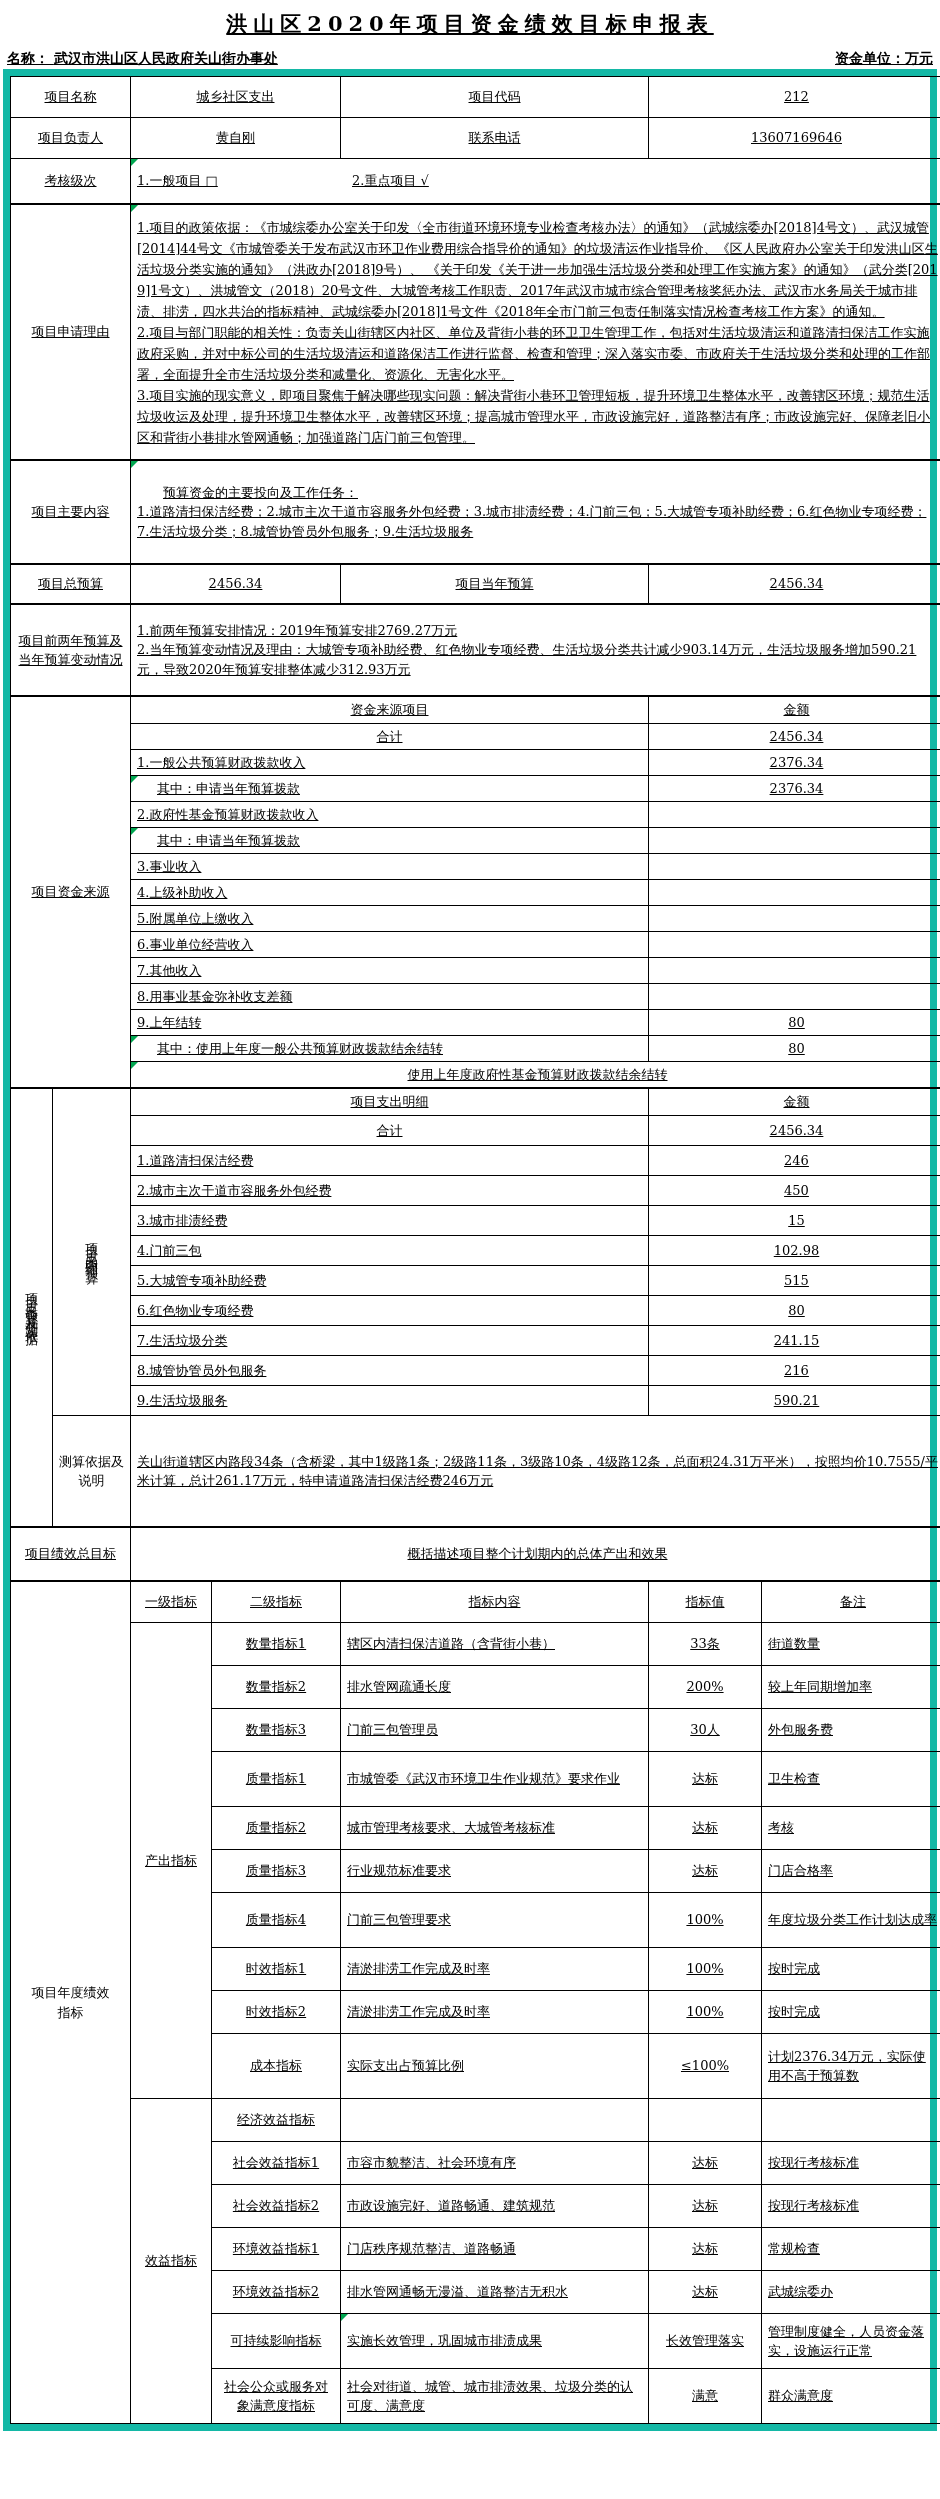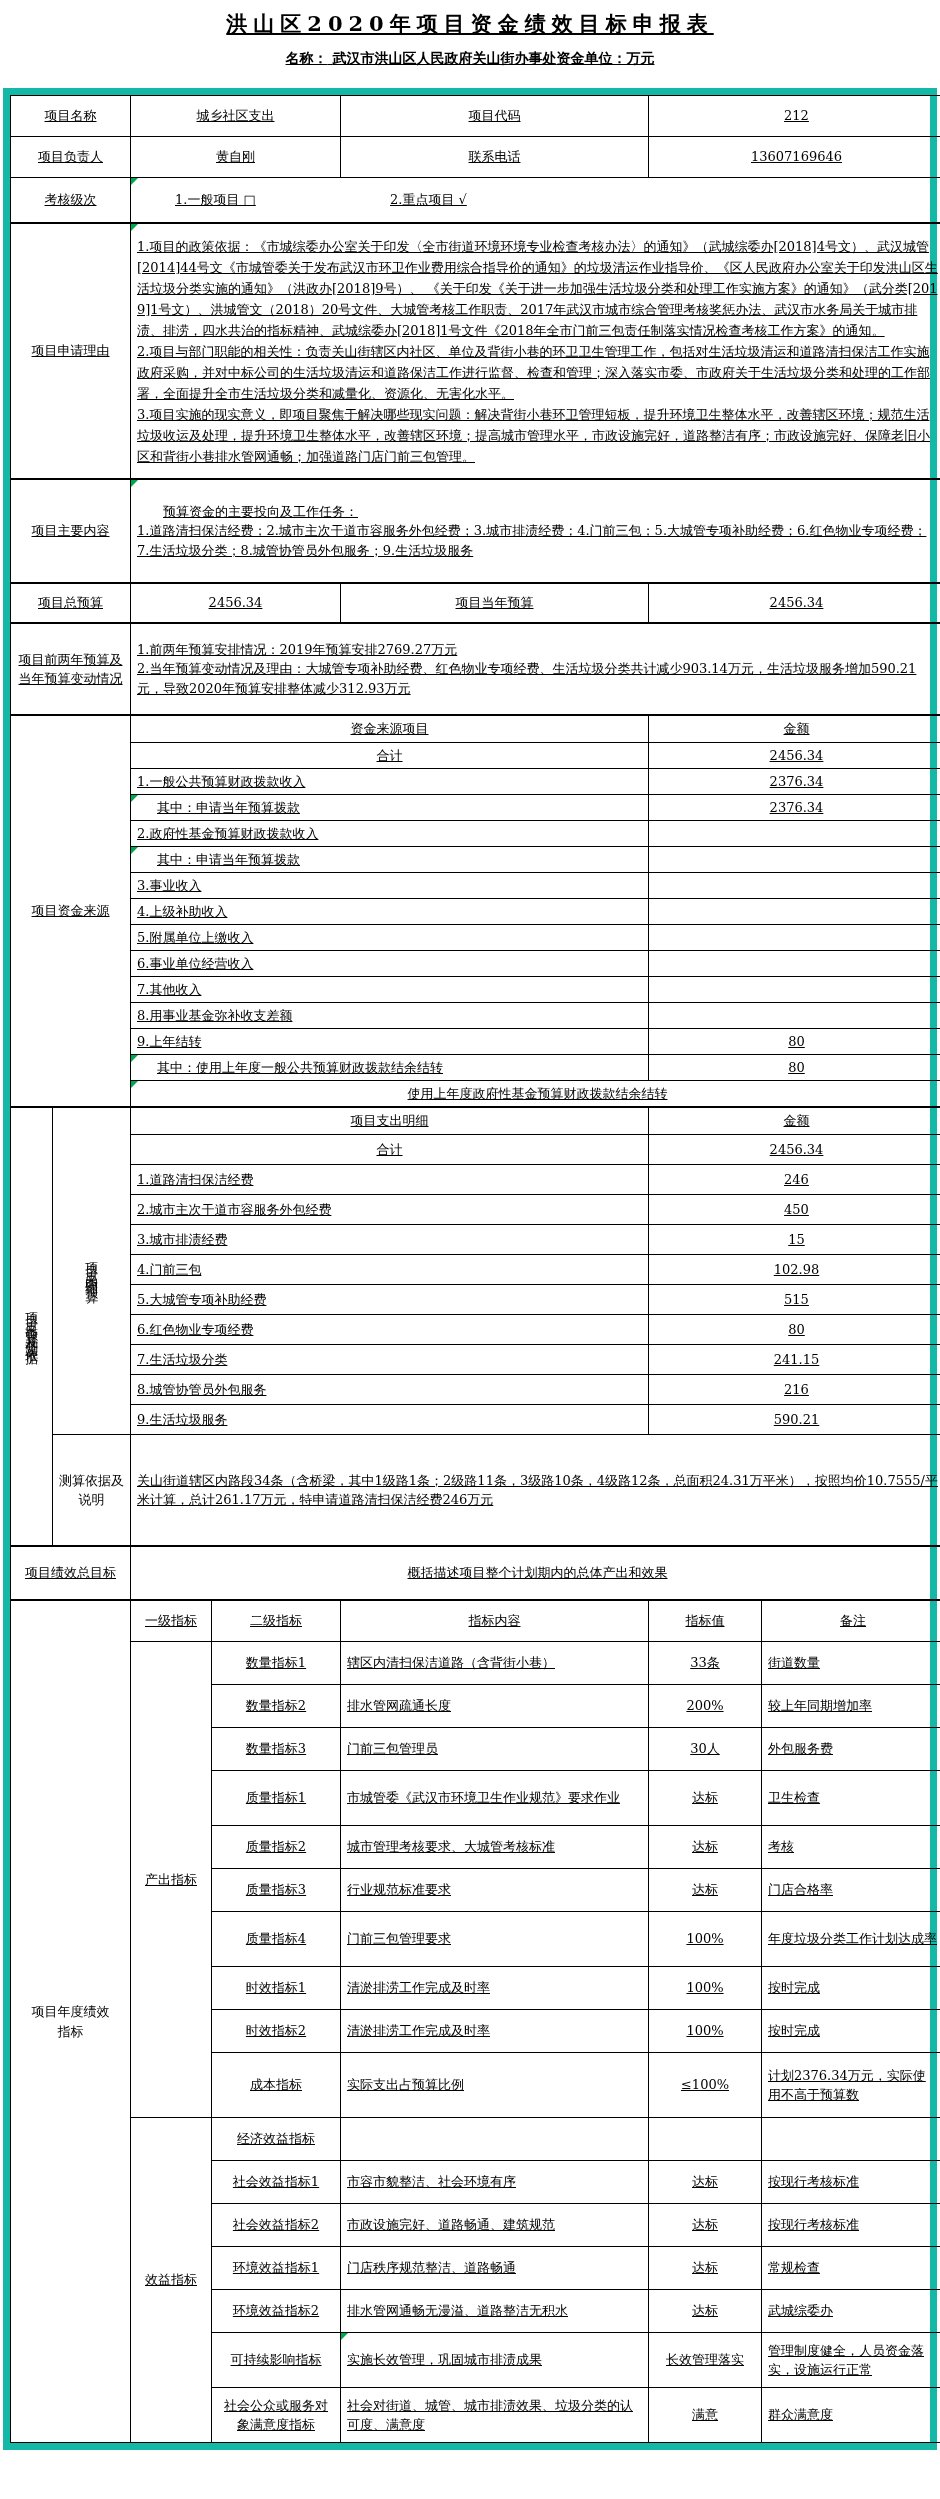--- a/index.html
+++ b/index.html
@@ -1,32 +1,32 @@
 <!DOCTYPE html>
 <html><head>
 <meta charset="utf-8">
 <style>
   html,body{margin:0;padding:0;background:#ffffff;}
   body{width:940px;font-family:"DejaVu Serif","Liberation Serif",serif;color:#000;}
   .doc{padding:6px 3px 2px 3px;text-decoration:underline;}
   .title{font-size:21px;font-weight:bold;text-align:center;letter-spacing:6px;margin:4px 0 10px 0;}
-  .meta-row{display:flex;justify-content:center;align-items:flex-end;font-size:14px;font-weight:bold;padding:2px 4px 20px 4px;}
+  .meta-row{display:flex;justify-content:space-between;align-items:flex-end;font-size:14px;font-weight:bold;padding:2px 4px 1px 4px;}
   .frame{border:7px solid #14b8a6;}
   table{border-collapse:collapse;table-layout:fixed;width:100%;}
   td{border:1px solid #000;font-size:13px;line-height:1.5;padding:1px 6px;vertical-align:middle;word-break:break-all;}
   .c{text-align:center;}
   .l{text-align:left;}
   .ind1{padding-left:26px;}
   .small-lh{line-height:21px;margin-left:32px;}
   .flag{position:relative;}
   .flag::before{content:"";position:absolute;left:0;top:0;border-top:7px solid #00A650;border-right:7px solid transparent;width:0;height:0;}
   .vtext{writing-mode:vertical-lr;text-orientation:upright;letter-spacing:4px;display:inline-block;margin:0 auto;}
   .wrap-narrow{display:inline-block;max-width:6.2em;}
   .assess-val{display:flex;align-items:center;}
-  .assess-opt1{width:215px;display:inline-block;margin-left:38px;}
+  .assess-opt1{width:215px;display:inline-block;}
   
   .r42 td{height:38px;}
   .r46 td{height:42px;}
   .r258 td{height:252px;}
   .r104 td{height:100px;}
   .r40 td{height:36px;}
   .r92 td{height:88px;}
   .r27 td{height:23px;}
   .r28 td{height:24px;}
   .r31 td{height:27px;}

